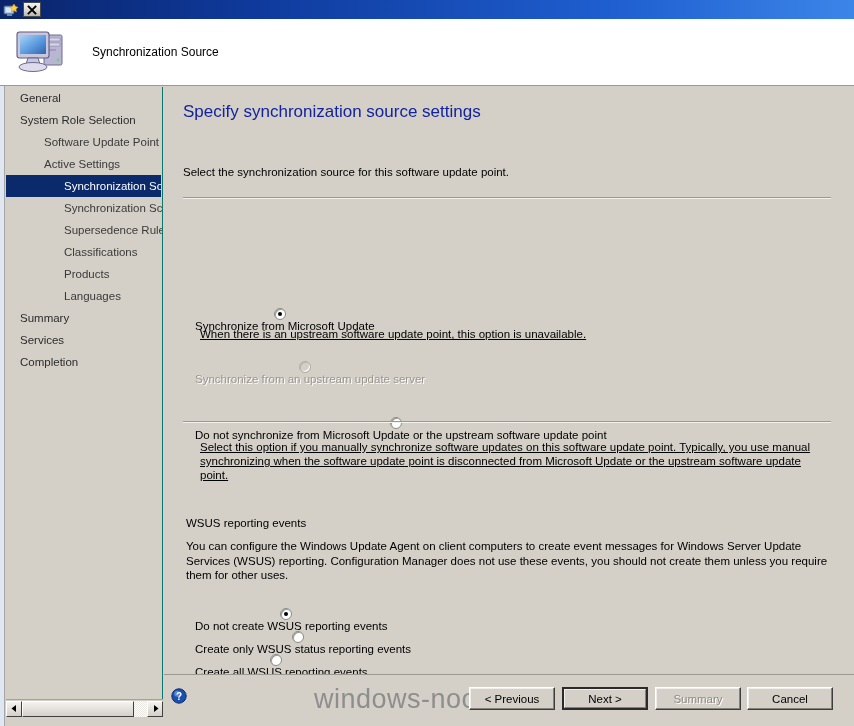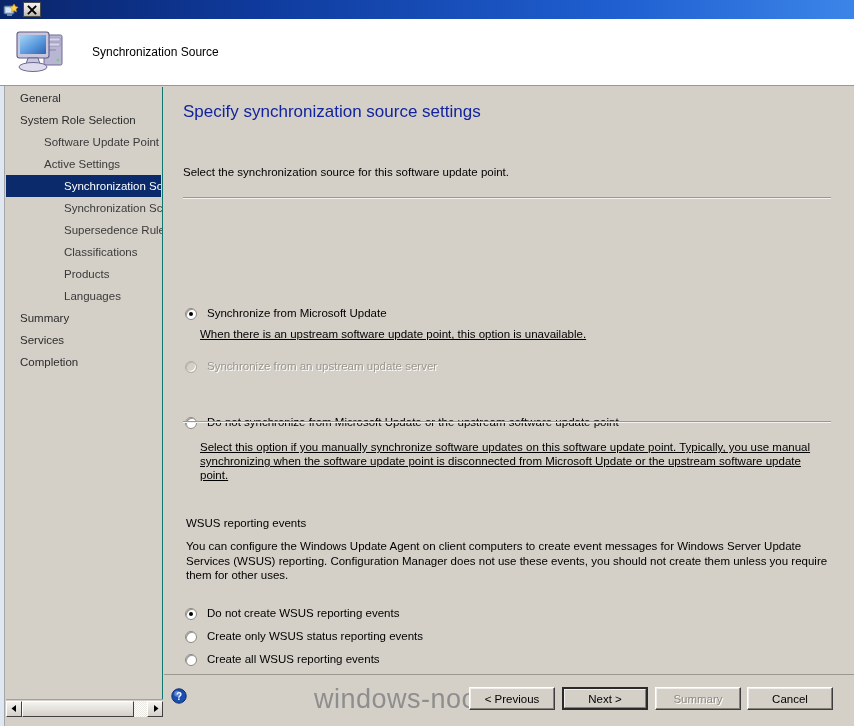--- a/index.html
+++ b/index.html
@@ -204,20 +204,21 @@
     border-bottom: 1px solid #f4f2ee;
   }
   #hr1 { left: 19px; top: 110px; width: 648px; }
   #hr2 { left: 19px; top: 334px; width: 648px; }
 
   .radio-row {
     position: absolute;
     display: flex;
     align-items: center;
     white-space: nowrap;
+    flex-direction: column;
   }
   .radio {
     width: 12px; height: 12px;
     border-radius: 50%;
     background: #ffffff;
     border: 1px solid #8a8a83;
     box-shadow: inset 1px 1px 0 #9d9a94, inset -1px -1px 0 #ffffff;
     box-sizing: border-box;
     flex: 0 0 12px;
     position: relative;

